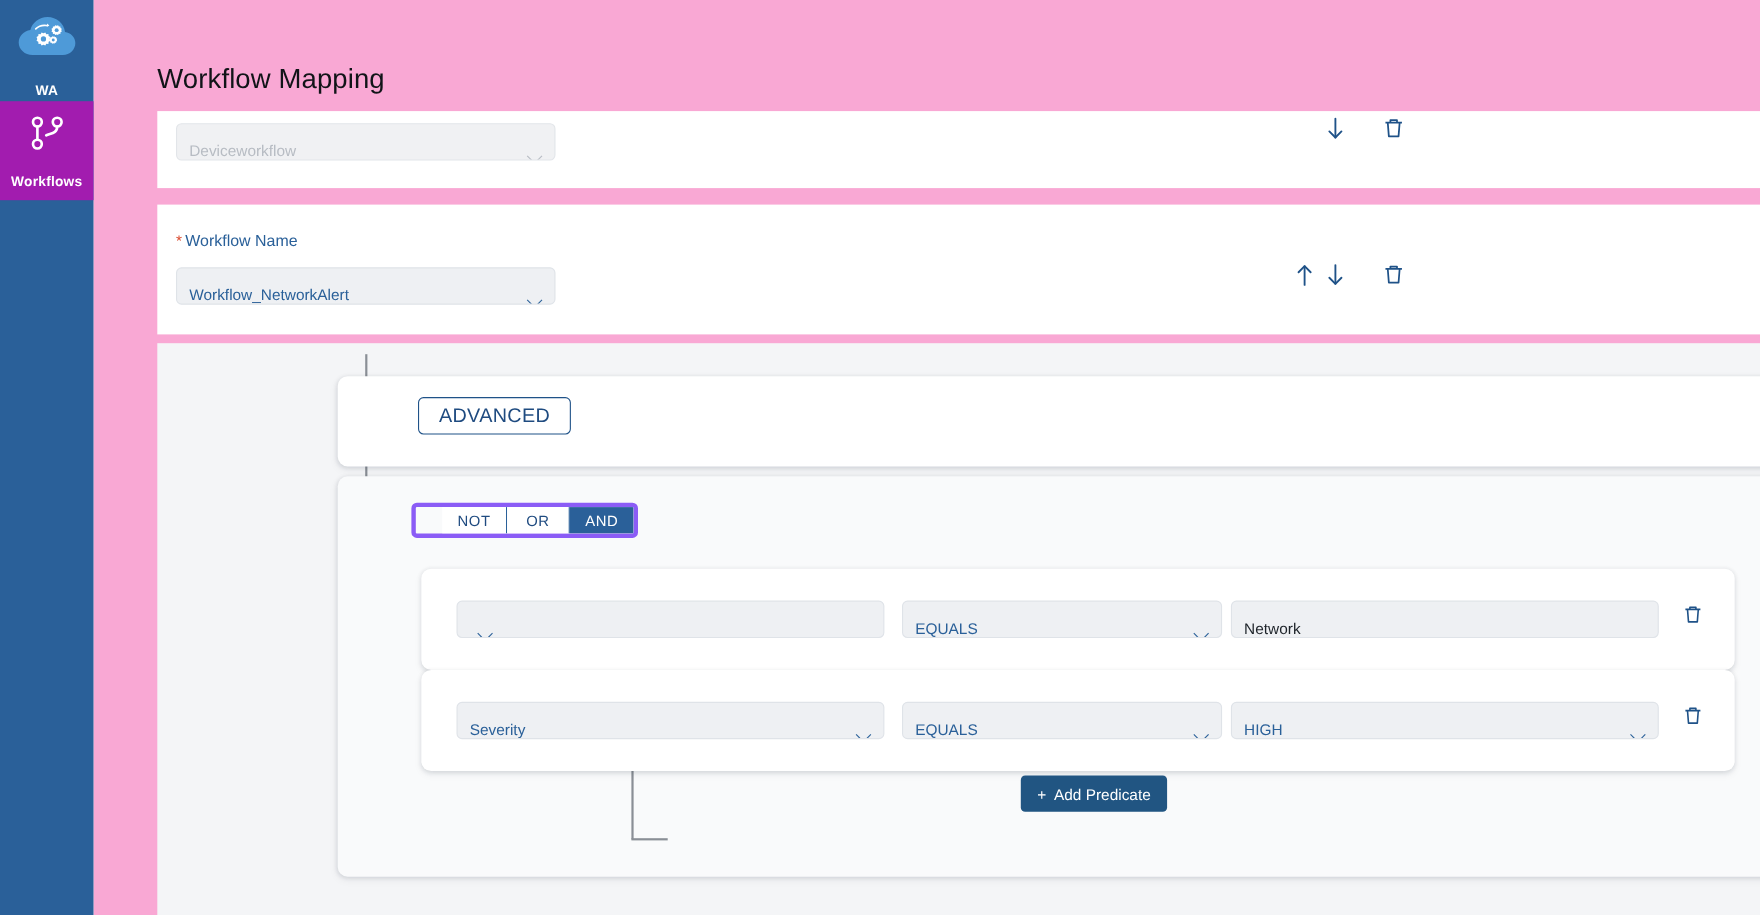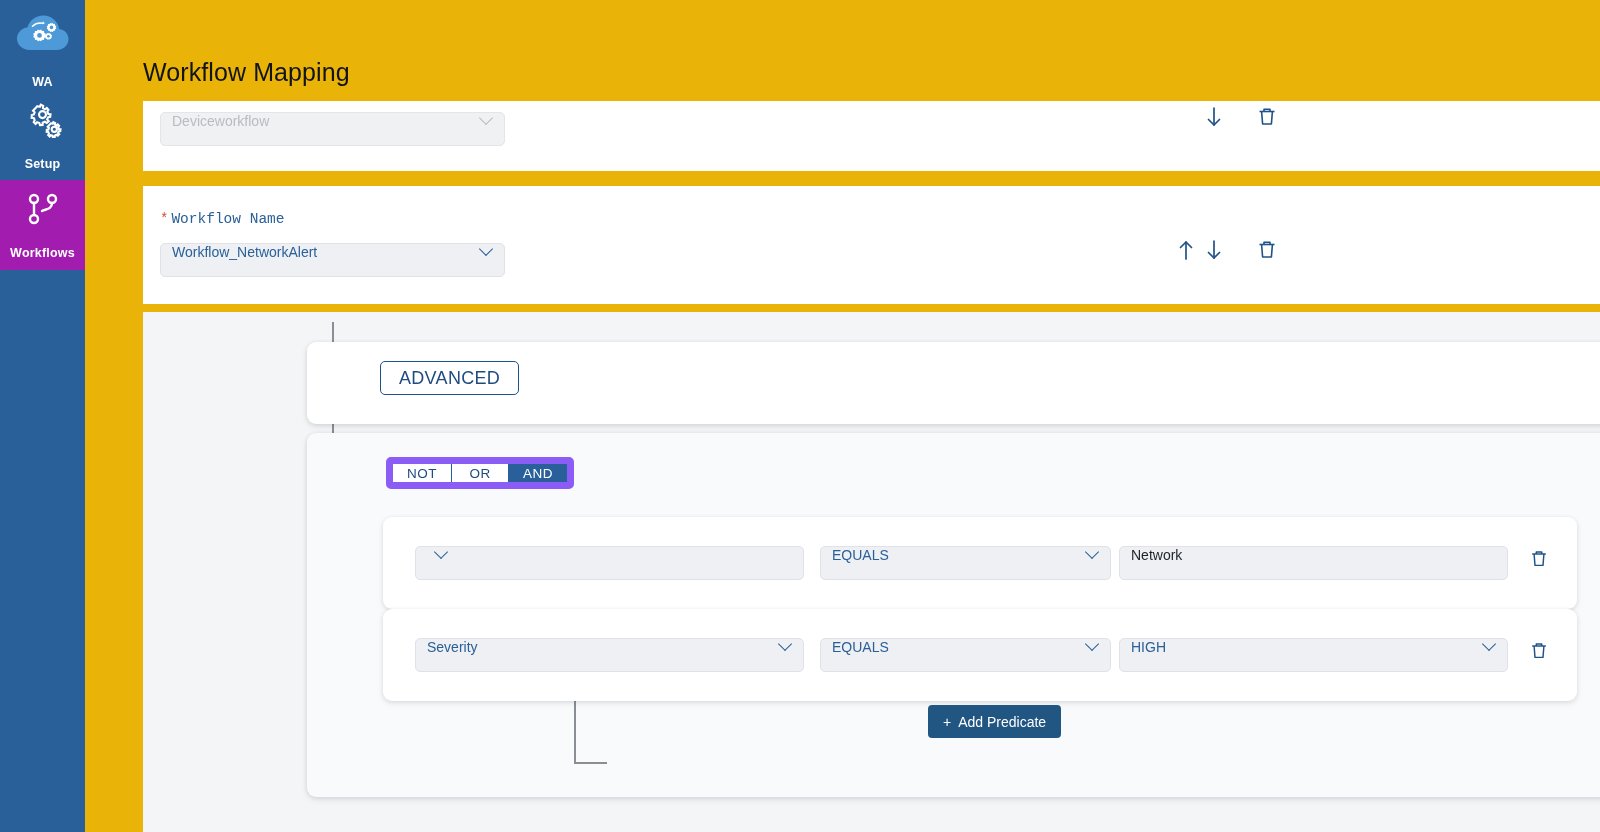--- a/index.html
+++ b/index.html
@@ -37,21 +37,21 @@
     letter-spacing: .2px;
     line-height: 1;
     color: #ffffff;
   }
   .nav-icon { display: block; line-height: 0; }
 
   
   .main {
     flex: 1 1 auto;
     height: 832px;
-    background: #eab308;
+    background: #f9a8d4;
     position: relative;
     overflow: hidden;
   }
 
   .page-title {
     position: absolute;
     left: 58px; top: 58px;
     font-size: 25px;
     color: #111418;
     font-weight: normal;
@@ -68,29 +68,28 @@
   }
   #card-device   { top: 101px;  height: 70px; }
   #card-wfname   { top: 186px;  height: 118px; }
   #card-body     { top: 312px;  height: 520px; background: #f4f5f7; }
 
   .field-label {
     position: absolute;
     font-size: 14.5px;
     color: #2a6099;
     white-space: nowrap;
-    font-family: Liberation Mono, monospace;
   }
   .req-star { color: #d9472b; font-size: 14px; margin-right: 3px; }
 
   
   .ctl {
     position: absolute;
     display: flex;
-    align-items: flex-start;
+    align-items: flex-end;
     background: #eef0f3;
     border: 1px solid #dfe3e8;
     border-radius: 5px;
     height: 34px;
     padding: 0 11px;
     font-size: 14px;
     color: #2a6099;
     white-space: nowrap;
     overflow: hidden;
     cursor: pointer;
@@ -154,26 +153,27 @@
     color: #1f4b80;
     font-size: 18px;
     letter-spacing: .3px;
     cursor: pointer;
     white-space: nowrap;
   }
 
   
   .seg {
     position: absolute;
-    left: 79px; top: 24px;
+    left: 67px; top: 24px;
     display: flex;
-    border: 7px solid #8b5cf6;
+    border: 4px solid #8b5cf6;
     border-radius: 5px;
     overflow: hidden;
     height: 32px;
+    padding-left: 24px;
   }
   .seg-btn {
     display: flex; align-items: center; justify-content: center;
     min-width: 57px;
     padding: 0 14px;
     font-size: 13.5px;
     letter-spacing: .5px;
     background: #ffffff;
     color: #1f4b80;
     border-right: 1px solid #2a6099;
@@ -250,33 +250,20 @@
             <path d="M34.4 21.3l1-.4.5.9 1.1-.1.1 1.1.9.5-.4 1 .4 1-.9.5-.1 1.1-1.1-.1-.5.9-1-.4-1 .4-.5-.9-1.1.1-.1-1.1-.9-.5.4-1-.4-1 .9-.5.1-1.1 1.1.1.5-.9z"></path>
           </g>
           <circle cx="34.4" cy="24.3" r="1.35" fill="#4e9ad8"></circle>
           <path d="M18.5 14.3c2.6-2.6 6.3-3.6 9.8-3.1" stroke="#ffffff" stroke-width="1.5" fill="none" stroke-linecap="round"></path>
           <path d="M28.8 9.3l2.1 1.9-2.4 1.3z" fill="#ffffff"></path>
         </svg>
       </span>
       <span class="nav-label">WA</span>
     </div>
 
-    <div class="nav-item nav-setup">
-      <span class="nav-icon">
-        <svg width="42" height="36" viewBox="0 0 42 36">
-          <g fill="none" stroke="#ffffff" stroke-width="2.1">
-            <path d="M15.3 4.2l2.6.5.9-2 2.4 1.2-.2 2.2 2.1 1.2 1.7-1.4 1.7 1.9-1.2 1.9 1 2.3 2.2.2-.3 2.6-2.2.5-.8 2.2 1.5 1.6-1.9 1.8-1.9-1.1-2.2 1 -.1 2.2-2.6.1-.6-2.1-2.3-.7-1.5 1.6-1.9-1.8 1-2-.9-2.2-2.2-.2.2-2.6 2.1-.6.7-2.2-1.6-1.5z"></path>
-            <circle cx="20.5" cy="12.6" r="3.5"></circle>
-            <path d="M28.9 21.3l1.9.4.6-1.5 1.8.9-.2 1.6 1.5.9 1.3-1.1 1.3 1.4-.9 1.4.7 1.7 1.6.2-.2 1.9-1.6.4-.6 1.6 1.1 1.2-1.4 1.3-1.4-.8-1.6.8-.1 1.6-1.9.1-.4-1.6-1.7-.5-1.1 1.2-1.4-1.3.7-1.5-.6-1.6-1.6-.2.1-1.9 1.6-.4.5-1.6-1.2-1.1z"></path>
-            <circle cx="32.3" cy="27.3" r="2.6"></circle>
-          </g>
-        </svg>
-      </span>
-      <span class="nav-label">Setup</span>
-    </div>
 
     <div class="nav-item nav-workflows">
       <span class="nav-icon">
         <svg width="40" height="36" viewBox="0 0 40 36">
           <g stroke="#ffffff" stroke-width="2.4" fill="none" stroke-linecap="round">
             <circle cx="11" cy="8" r="4"></circle>
             <circle cx="29" cy="8" r="4"></circle>
             <circle cx="11" cy="28" r="4"></circle>
             <path d="M11 12v12"></path>
             <path d="M29 12c0 7-7 6-10 8"></path>

